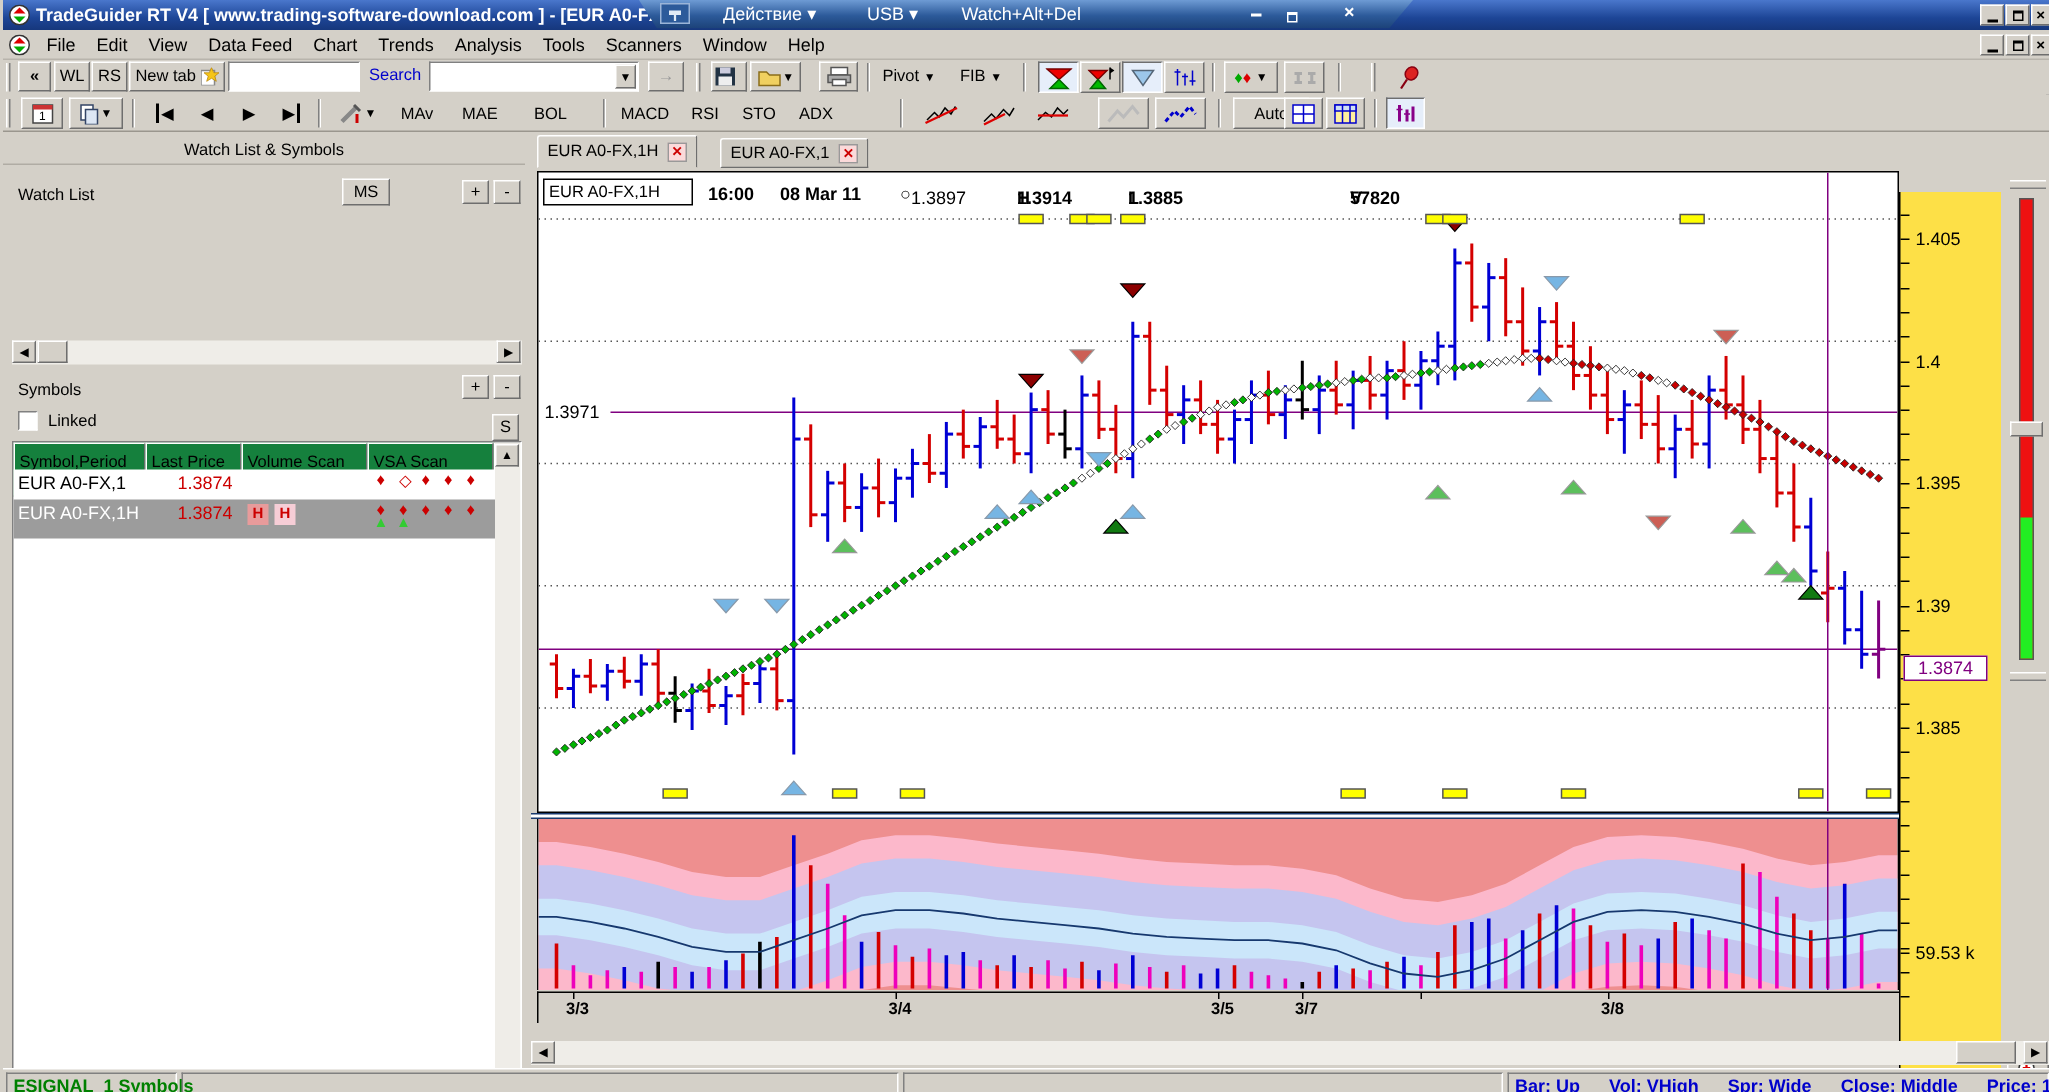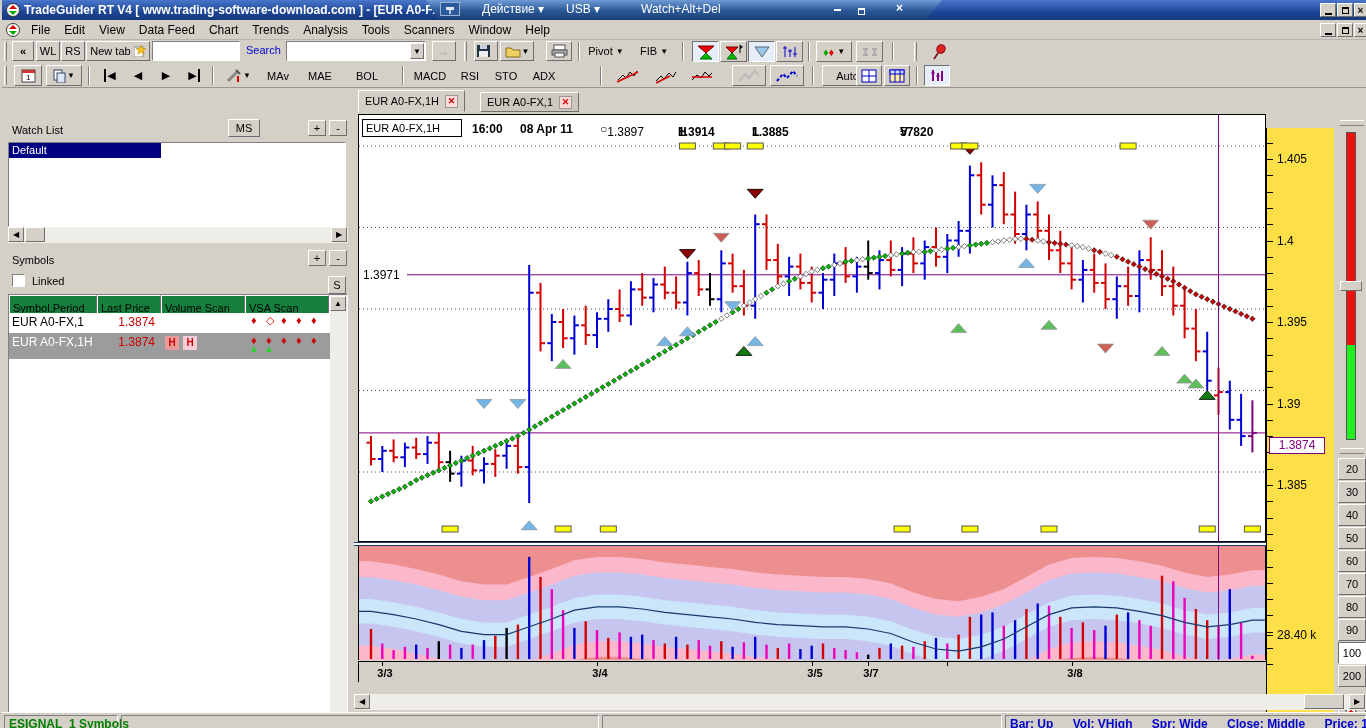--- a/index.html
+++ b/index.html
@@ -85,21 +85,21 @@
       </span>
     <span class="winbtn" style="left:1352px;top:3px;width:13px">×</span>
   </div>
 
   <div id="vmbar">
     <span class="abs" style="left:14px;top:2px;width:20px;height:14px;border:1px solid #9ab4d8;background:#2c5a9a;text-align:center"><svg width="12" height="11">
           <rect x="2" y="4" width="8" height="3" fill="#dfe9f5"></rect>
           <line x1="6" y1="7" x2="6" y2="11" stroke="#dfe9f5" stroke-width="1.5"></line>
         </svg></span>
     <span class="vm-item" style="left:56px"><span>Действие</span> ▾</span>
-    <span class="vm-item" style="left:140px"><span>USB</span> ▾</span>
+    <span class="vm-item" style="left:152px"><span>USB</span> ▾</span>
     <span class="vm-item" style="left:215px">Watch+Alt+Del</span>
     <span class="vm-item" style="left:408px;top:0px"><span class="gmin" style="background:#fff"></span></span>
     <span class="vm-item" style="left:432px;top:4px"><span class="grest" style="border-color:#fff"></span></span>
     <span class="vm-item" style="left:470px;top:1px;font-weight:bold">×</span>
   </div>
 
   <div id="menubar">
     <svg class="abs" style="left:4px;top:3px" width="14" height="14">
         <circle cx="7" cy="7" r="6.5" fill="#fff" stroke="#333"></circle>
         <polygon points="3,6 11,6 7,2" fill="#d00"></polygon>
@@ -299,27 +299,25 @@
           <line x1="4" y1="2" x2="4" y2="13" stroke="#808" stroke-width="2"></line>
           <line x1="9" y1="5" x2="9" y2="13" stroke="#808" stroke-width="2"></line>
           <line x1="13" y1="3" x2="13" y2="13" stroke="#808" stroke-width="2"></line>
           <line x1="2" y1="5" x2="6" y2="5" stroke="#808"></line>
           <line x1="7" y1="8" x2="11" y2="8" stroke="#808"></line>
         </svg>
       </span>
   </div>
 
   <div id="leftpanel">
+    <div id="lp-head">Watch List &amp; Symbols</div>
     <span class="lbl" style="left:10px;top:36px">Watch List</span>
     <span class="btn" style="left:226px;top:31px;width:32px;height:18px">MS</span>
     <span class="btn" style="left:306px;top:32px;width:18px;height:16px">+</span>
     <span class="btn" style="left:327px;top:32px;width:18px;height:16px">-</span>
-    <div id="wl-list">
-        <div class="wlitem">Default</div>
-      </div>
     <div class="hscroll" style="left:6px;top:139px;width:340px">
       <span class="scrbtn" style="left:0;top:0">◀</span>
       <span class="thumb" style="left:17px;top:0;width:20px;height:15px"></span>
       <span class="scrbtn" style="left:323px;top:0">▶</span>
     </div>
     <span class="lbl" style="left:10px;top:166px">Symbols</span>
     <span class="btn" style="left:306px;top:162px;width:18px;height:16px">+</span>
     <span class="btn" style="left:327px;top:162px;width:18px;height:16px">-</span>
     <span class="abs sunken" style="left:10px;top:186px;width:13px;height:13px"></span>
     <span class="lbl" style="left:30px;top:187px">Linked</span>
@@ -812,21 +810,21 @@
         <rect x="535.1" y="411" width="16" height="6" fill="#ffff00" stroke="#555"></rect>
         <rect x="602.9" y="411" width="16" height="6" fill="#ffff00" stroke="#555"></rect>
         <rect x="682.0" y="411" width="16" height="6" fill="#ffff00" stroke="#555"></rect>
         <rect x="840.2" y="411" width="16" height="6" fill="#ffff00" stroke="#555"></rect>
         <rect x="885.4" y="411" width="16" height="6" fill="#ffff00" stroke="#555"></rect>
         <line x1="859.5" y1="0" x2="859.5" y2="426" stroke="#800080"></line>
       </svg></div>
   <div id="chheader" style="position:absolute;left:358px;top:119px;height:20px;font:bold 12px 'Liberation Sans',sans-serif;white-space:nowrap">
     <span class="abs sunken" style="left:2px;top:0px;width:100px;height:18px;border:1px solid #000;background:#fff;font:11px 'Liberation Sans',sans-serif;padding:2px 3px">EUR A0-FX,1H</span>
     <span class="abs" style="left:112px">16:00</span>
-    <span class="abs" style="left:160px">08 Apr 11</span>
+    <span class="abs" style="left:160px">08 Mar 11</span>
     <span class="abs" style="left:240px;font-weight:normal">○ <span>1.3897</span></span>
     <span class="abs" style="left:318px">
         <span>H</span> 
         <span>1.3914</span>
       </span>
     <span class="abs" style="left:392px">
         <span>L</span> 
         <span>1.3885</span>
       </span>
     <span class="abs" style="left:462px;background:#0000d8;color:#fff;padding:0 4px">
@@ -978,42 +976,30 @@
       <div class="ptick" style="top:504px"></div>
       <div class="ptick" style="top:520px"></div>
       <div class="ptick" style="top:536px"></div>
       <div class="plab" style="top:24px">1.405</div>
       <div class="plab" style="top:106px">1.4</div>
       <div class="plab" style="top:187px">1.395</div>
       <div class="plab" style="top:269px">1.39</div>
       <div class="plab" style="top:350px">1.385</div>
       <div id="pricebox" style="top:309px">1.3874</div>
       <div class="ptick" style="top:507px"></div>
-      <div class="plab" style="top:500px">28.40 k</div>
+      <div class="plab" style="top:500px">59.53 k</div>
     </div>
 
   <div id="rightcol">
     <div class="abs" style="left:4px;top:8px;width:24px;height:6px;border-top:1px solid #fff;border-bottom:1px solid #808080"></div>
     <div id="trackbar">
         <div id="trackgreen" style="top:212px;height:94px"></div>
       </div>
     <div id="thandle"></div>
     <div class="abs" style="left:4px;top:336px;width:24px;height:6px;border-top:1px solid #fff;border-bottom:1px solid #808080"></div>
-    <div id="zoombtns" style="position:absolute;left:1px;top:346px">
-        <div class="zbtn">20</div>
-        <div class="zbtn">30</div>
-        <div class="zbtn">40</div>
-        <div class="zbtn">50</div>
-        <div class="zbtn">60</div>
-        <div class="zbtn">70</div>
-        <div class="zbtn">80</div>
-        <div class="zbtn">90</div>
-        <div class="zbtn on">100</div>
-        <div class="zbtn">200</div>
-      </div>
     <div class="zbtn" style="position:absolute;left:1px;top:590px">
         <svg width="16" height="16">
           <circle cx="7" cy="7" r="5" fill="#fff" stroke="#333"></circle>
           <line x1="4.5" y1="7" x2="9.5" y2="7" stroke="#d00" stroke-width="1.5"></line>
           <line x1="7" y1="4.5" x2="7" y2="9.5" stroke="#d00" stroke-width="1.5"></line>
           <line x1="10.5" y1="10.5" x2="14.5" y2="14.5" stroke="#333" stroke-width="2"></line>
         </svg>
       </div>
   </div>
 

